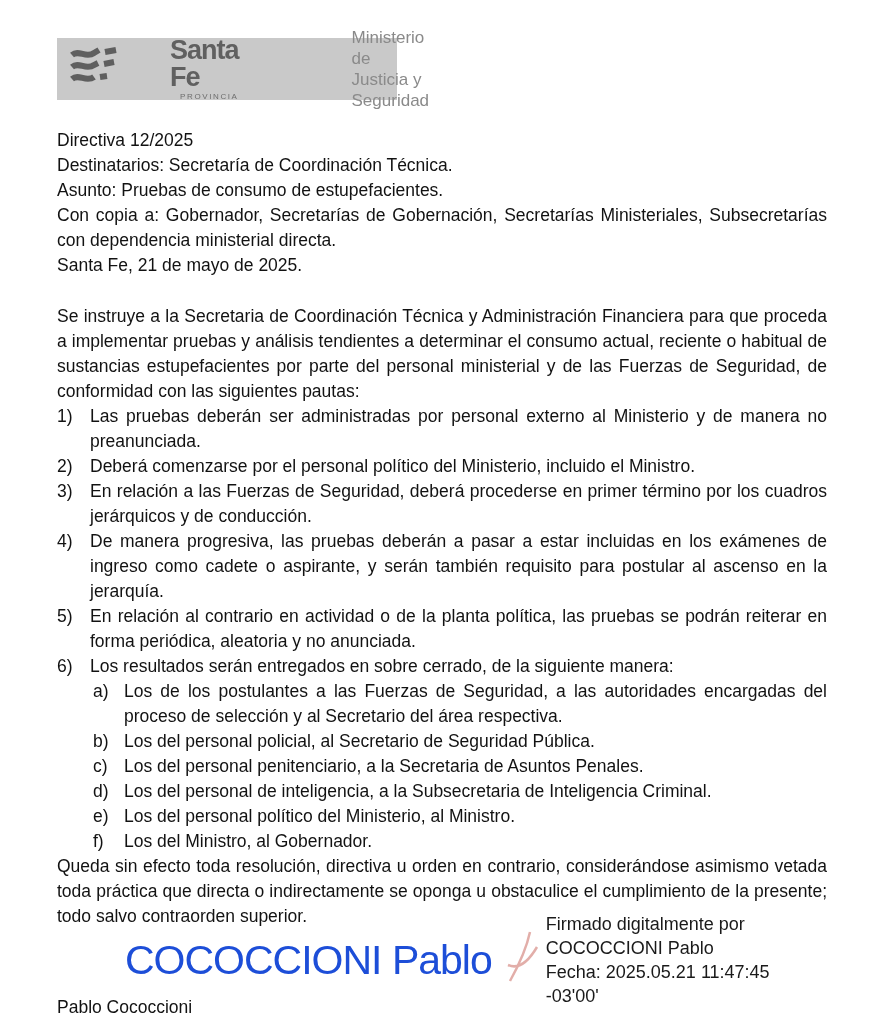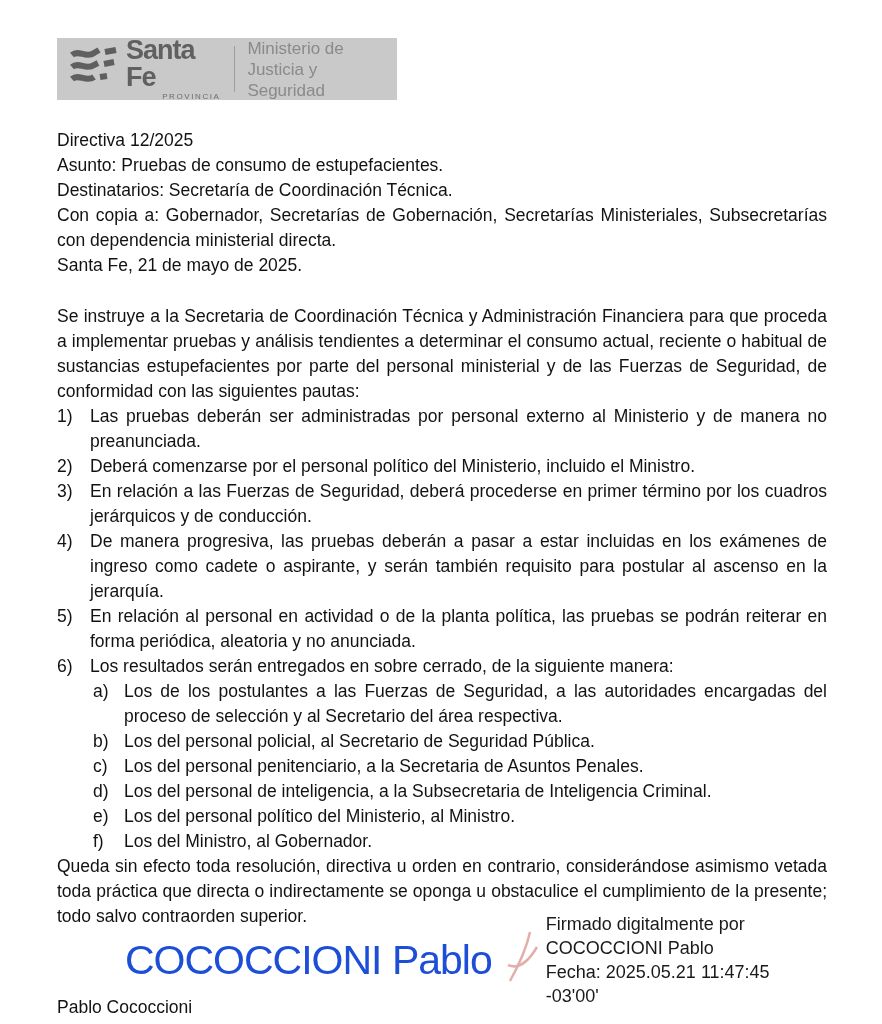--- a/index.html
+++ b/index.html
@@ -12,20 +12,21 @@
     overflow: hidden;
   }
   .page { padding: 38px 55px 0 57px; }
 
   
   .logo-box {
     background: #c9c9c9;
     width: 340px; height: 62px;
     display: flex; align-items: center;
     padding: 0 12px 0 13px;
+    gap: 44px;
   }
   .flag-icon { flex: 0 0 auto; margin-right: 8px; margin-top: 2px; }
   .logo-wordmark { display: flex; flex-direction: column; line-height: 1; }
   .logo-name {
     font-size: 27px; font-weight: bold; color: #606060; letter-spacing: -1px;
   }
   .logo-sub {
     font-size: 8px; font-weight: normal; color: #6e6e6e;
     letter-spacing: 1.6px; align-self: flex-end; margin-top: 2px;
   }
@@ -83,22 +84,22 @@
     <span class="ministry">
       <span>Ministerio de</span><br>
       <span>Justicia y Seguridad</span>
     </span>
   </div>
 
   <div class="doc">
 
     <div class="meta">
       <div>Directiva 12/2025</div>
+      <div>Destinatarios: Secretaría de Coordinación Técnica.</div>
       <div>Asunto: Pruebas de consumo de estupefacientes.</div>
-      <div>Destinatarios: Secretaría de Coordinación Técnica.</div>
       <div class="justify">Con copia a: Gobernador, Secretarías de Gobernación, Secretarías Ministeriales, Subsecretarías con dependencia ministerial directa.</div>
     </div>
 
     <div class="dateline">Santa Fe, 21 de mayo de 2025.</div>
 
     <div class="intro justify">Se instruye a la Secretaria de Coordinación Técnica y Administración Financiera para que proceda a implementar pruebas y análisis tendientes a determinar el consumo actual, reciente o habitual de sustancias estupefacientes por parte del personal ministerial y de las Fuerzas de Seguridad, de conformidad con las siguientes pautas:</div>
 
     <div class="olist">
       <div class="li">
         <span class="marker">1)</span>
@@ -111,21 +112,21 @@
       <div class="li">
         <span class="marker">3)</span>
         <span class="text">En relación a las Fuerzas de Seguridad, deberá procederse en primer término por los cuadros jerárquicos y de conducción.</span>
       </div>
       <div class="li">
         <span class="marker">4)</span>
         <span class="text">De manera progresiva, las pruebas deberán a pasar a estar incluidas en los exámenes de ingreso como cadete o aspirante, y serán también requisito para postular al ascenso en la jerarquía.</span>
       </div>
       <div class="li">
         <span class="marker">5)</span>
-        <span class="text">En relación al personal en actividad o de la planta política, las pruebas se podrán reiterar en forma periódica, aleatoria y no anunciada.</span>
+        <span class="text">En relación al contrario en actividad o de la planta política, las pruebas se podrán reiterar en forma periódica, aleatoria y no anunciada.</span>
       </div>
       <div class="li">
         <span class="marker">6)</span>
         <span class="text">Los resultados serán entregados en sobre cerrado, de la siguiente manera:</span>
       </div>
 
       <div class="sublist">
         <div class="li">
           <span class="marker">a)</span>
           <span class="text">Los de los postulantes a las Fuerzas de Seguridad, a las autoridades encargadas del proceso de selección y al Secretario del área respectiva.</span>

